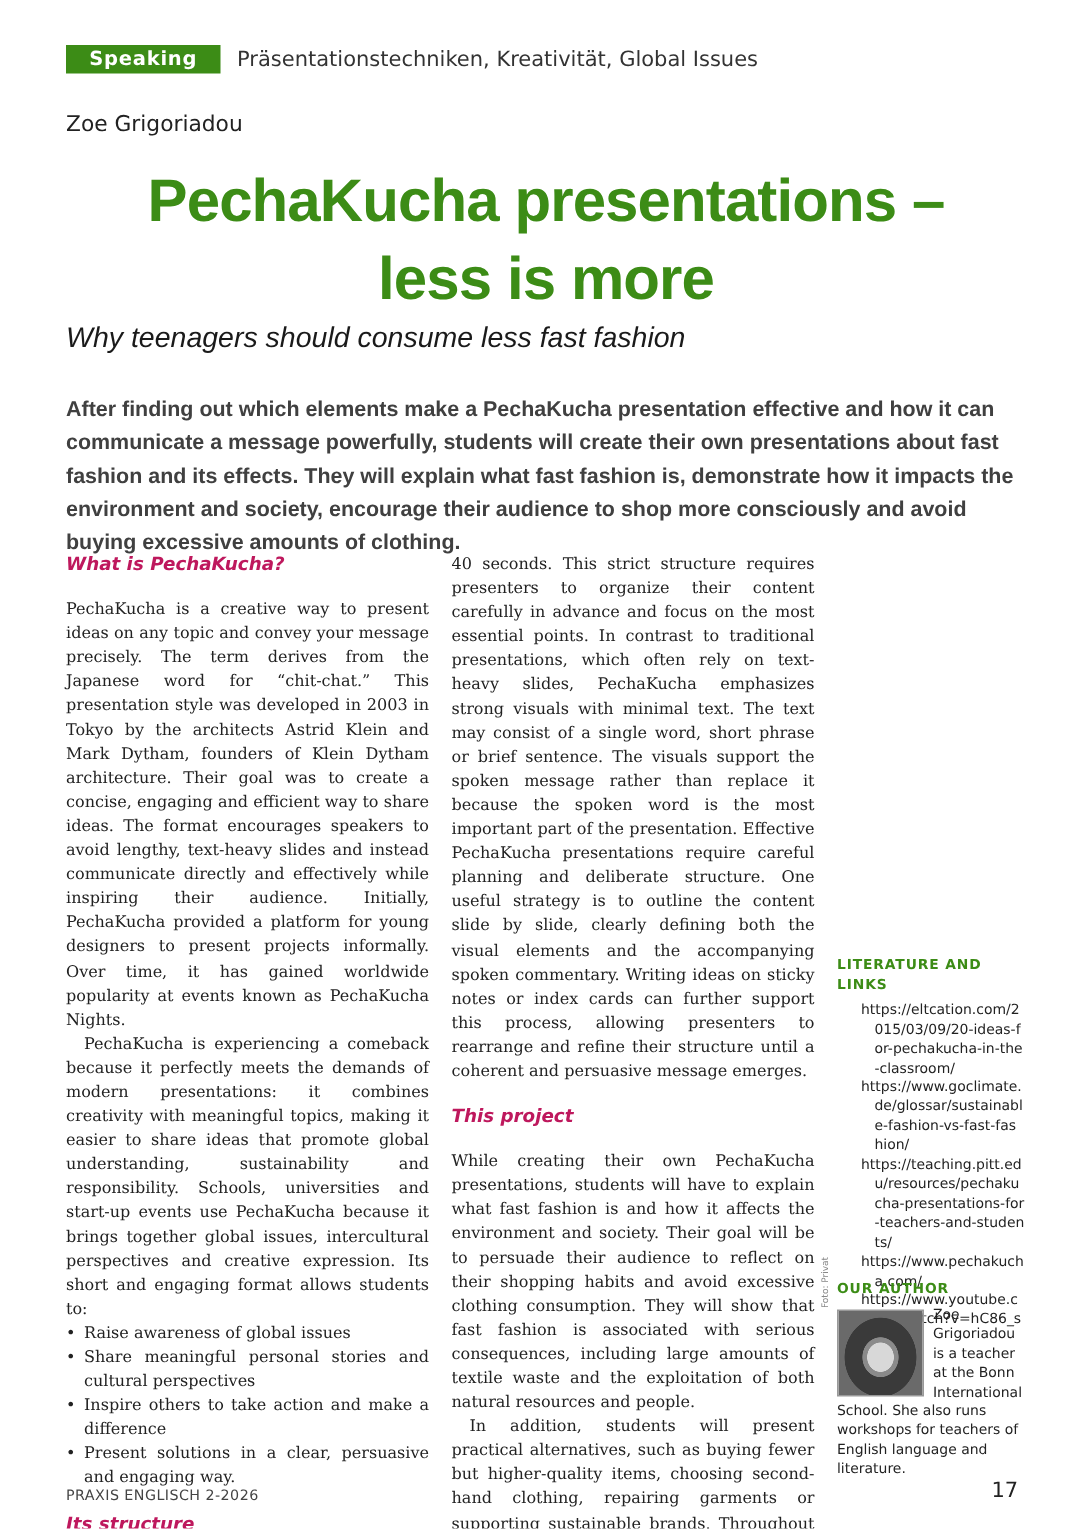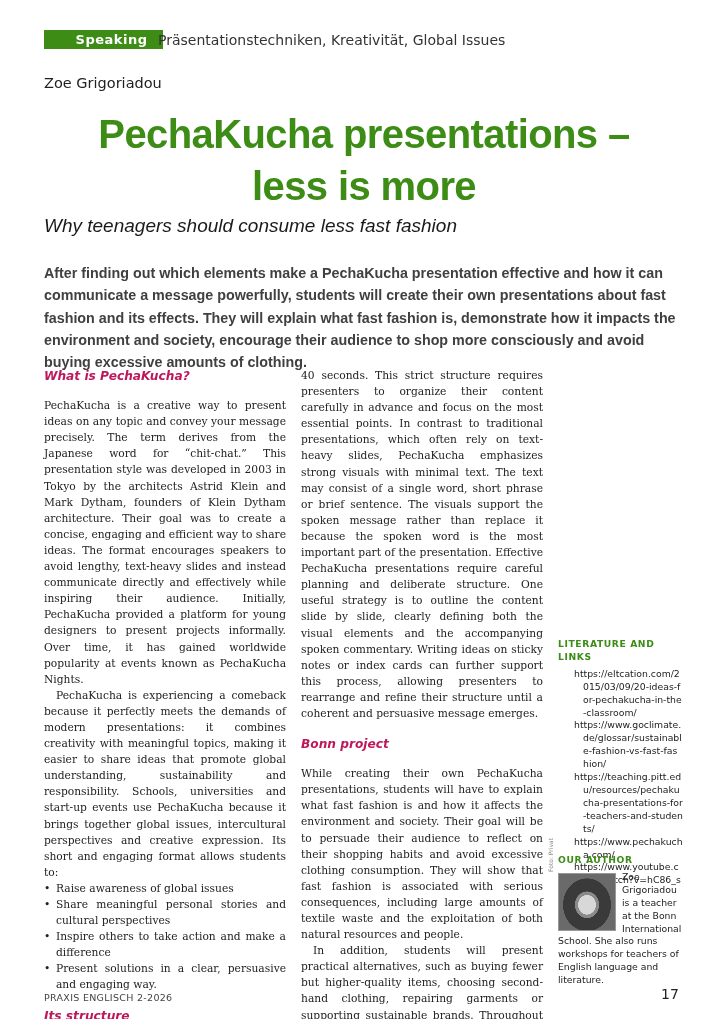--- a/index.html
+++ b/index.html
@@ -1,19 +1,19 @@
 <!DOCTYPE html>
 <html><head>
 <meta charset="utf-8">
 <style>
   html, body { margin: 0; padding: 0; background: #ffffff; }
   body { width: 720px; height: 1019px; position: relative; overflow: hidden; color: #1a1a1a; font-family: "Liberation Sans", sans-serif; }
   .abs { position: absolute; }
 
-  .badge { left: 44px; top: 30px; width: 103px; height: 19px; background: #3c8c16; color: #fff; font-weight: bold; font-size: 13px; text-align: center; line-height: 19px; letter-spacing: 0.5px; font-family: "DejaVu Sans", sans-serif; padding-left: 16px; }
+  .badge { left: 44px; top: 30px; width: 103px; height: 19px; background: #3c8c16; color: #fff; font-weight: bold; font-size: 13px; text-align: center; line-height: 19px; letter-spacing: 0.5px; font-family: "DejaVu Sans", sans-serif; }
   .topics { left: 158px; top: 31px; font-size: 14px; color: #333; line-height: 18px; font-family: "DejaVu Sans", sans-serif; }
   .author { left: 44px; top: 75px; font-size: 14.5px; color: #222; font-family: "DejaVu Sans", sans-serif; }
 
   .title { left: 44px; top: 108px; width: 640px; font-size: 40px; line-height: 52px; font-weight: bold; color: #3c8c16; letter-spacing: -0.6px; font-family: "Liberation Sans", sans-serif; text-align: center; }
   .subtitle { left: 44px; top: 215px; font-size: 19px; font-style: italic; color: #1a1a1a; font-family: "Liberation Sans", sans-serif; }
 
   .lead { left: 44px; top: 262px; width: 632px; font-size: 14.3px; line-height: 22.3px; font-weight: bold; color: #404040; font-family: "Liberation Sans", sans-serif; }
 
   .col { top: 368px; width: 242px; font-family: "DejaVu Serif", serif; font-size: 10.7px; line-height: 16.1px; color: #222; text-align: justify; hyphens: auto; }
   .col1 { left: 44px; }
@@ -62,21 +62,21 @@
     <li><span class="bullet">•</span><span>Present solutions in a clear, persuasive and engaging way.</span></li>
   </ul>
   <div class="sec-gap"></div>
   <h3>Its structure</h3>
 
 </div>
 
 <div class="abs col col2">
   <p id="structure-cont">40 seconds. This strict structure requires presenters to organize their content carefully in advance and focus on the most essential points. In contrast to traditional presentations, which often rely on text-heavy slides, PechaKucha emphasizes strong visuals with minimal text. The text may consist of a single word, short phrase or brief sentence. The visuals support the spoken message rather than replace it because the spoken word is the most important part of the presentation. Effective PechaKucha presentations require careful planning and deliberate structure. One useful strategy is to outline the content slide by slide, clearly defining both the visual elements and the accompanying spoken commentary. Writing ideas on sticky notes or index cards can further support this process, allowing presenters to rearrange and refine their structure until a coherent and persuasive message emerges.</p>
   <div class="sec-gap"></div>
-  <h3>Bonn project</h3>
+  <h3>This project</h3>
   <p>While creating their own PechaKucha presentations, students will have to explain what fast fashion is and how it affects the environment and society. Their goal will be to persuade their audience to reflect on their shopping habits and avoid excessive clothing consumption. They will show that fast fashion is associated with serious consequences, including large amounts of textile waste and the exploitation of both natural resources and people.</p>
   <p class="indent">In addition, students will present practical alternatives, such as buying fewer but higher-quality items, choosing second-hand clothing, repairing garments or supporting sustainable brands. Throughout the process, students will focus on designing strong visual slides and delivering their message clearly and confidently.</p>
 
 </div>
 
 <div class="abs side links">
   <div class="side-head">LITERATURE AND LINKS</div>
   <div class="link-item">https://eltcation.com/2015/03/09/20-ideas-for-pechakucha-in-the-classroom/</div>
   <div class="link-item">https://www.goclimate.de/glossar/sustainable-fashion-vs-fast-fashion/</div>
   <div class="link-item">https://teaching.pitt.edu/resources/pechakucha-presentations-for-teachers-and-students/</div>

